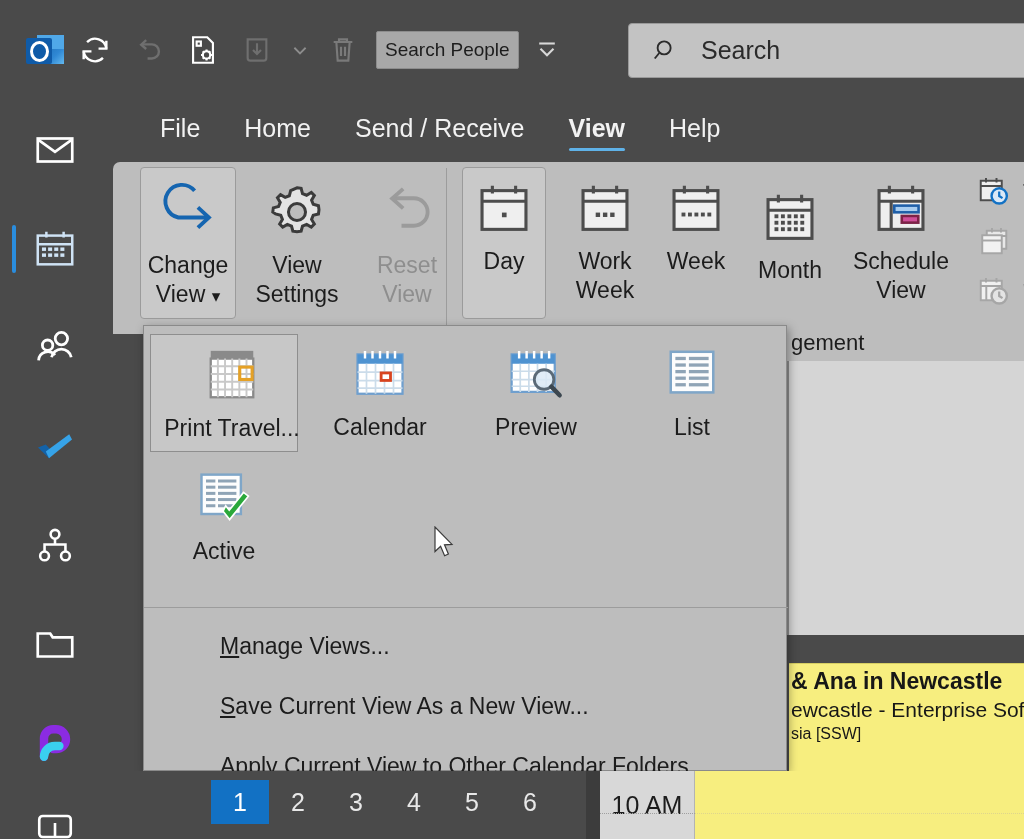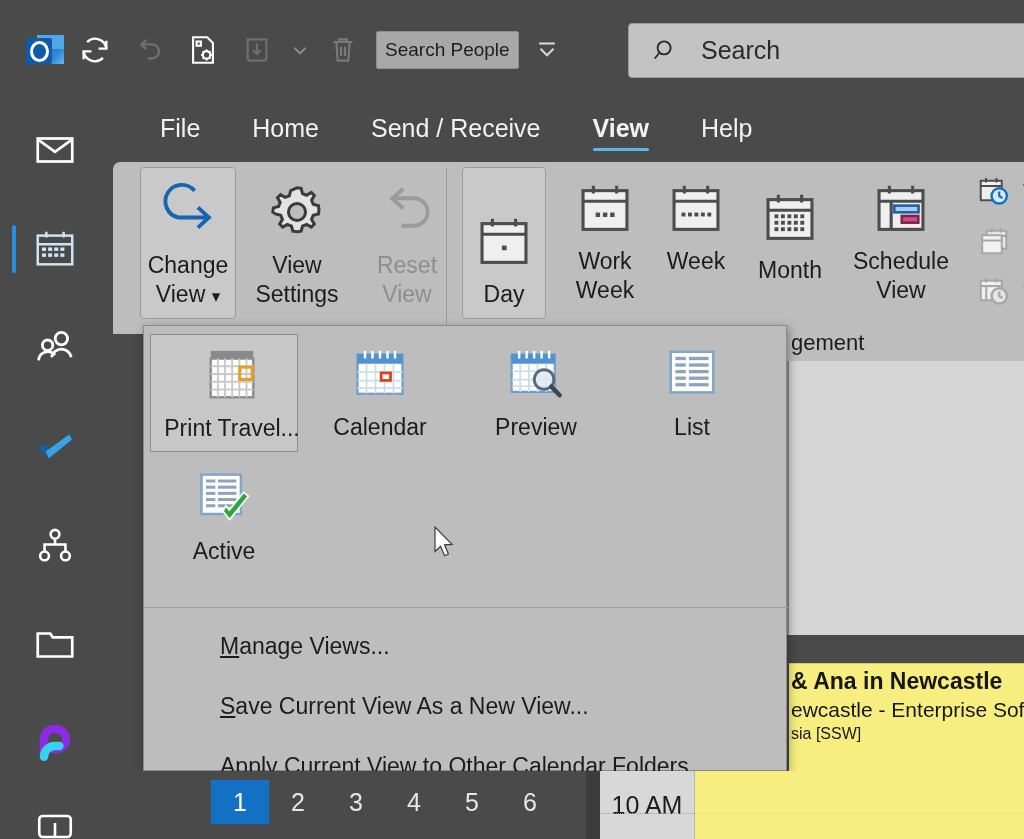--- a/index.html
+++ b/index.html
@@ -48,21 +48,21 @@
   .searchbox {
     position: absolute; left: 628px; top: 23px; width: 420px; height: 55px;
     background: #c3c3c3; border: 1px solid #9a9a9a; border-radius: 4px;
     display: flex; align-items: center; padding-left: 22px; gap: 20px;
   }
   .searchbox .ph { font-size: 25px; color: #2b2b2b; }
 
   
   .tabs {
     position: absolute; left: 0; top: 100px; width: 1024px; height: 62px;
-    background: #4a4a4a; display: flex; align-items: center; padding-left: 140px; gap: 12px;
+    background: #4a4a4a; display: flex; align-items: center; padding-left: 140px; gap: 4px;
   }
   .tab {
     position: relative; color: #f2f2f2; font-size: 25px; padding: 4px 20px 10px 20px;
     white-space: nowrap;
   }
   .tab.active { font-weight: bold; }
   .tab.active::after {
     content: ""; position: absolute; left: 20px; right: 20px; bottom: 2px;
     height: 3px; background: #5fb2e8; border-radius: 2px;
   }
@@ -387,21 +387,21 @@
               <path d="M10.6 3.6 6.6 7.1l4 3.6"></path>
           </svg>
         </span>
         <span class="lbl">Reset</span>
         <span class="lbl" style="margin-top:-4px;">View</span>
       </div>
 
       <div class="rib-sep" style="left:333px; top:6px; height:160px;"></div>
 
       <div class="btn-frame" style="left:349px; top:5px; width:84px; height:152px;"></div>
-      <div class="big-btn" style="left:349px; top:5px; width:84px;margin-top:33px;">
+      <div class="big-btn" style="left:349px; top:5px; width:84px;">
         <span>
           <svg class="ico" width="62" height="62" viewBox="0 0 24 24">
             <rect x="3.5" y="4.5" width="17" height="15" fill="#efefef" stroke="#4d4d4d" stroke-width="1.2"></rect>
             <path d="M3.5 8.6h17" stroke="#4d4d4d" stroke-width="1.2"></path>
             <path d="M7.5 2.6v3M16.5 2.6v3" stroke="#4d4d4d" stroke-width="1.2"></path>
             <rect x="11.2" y="13" width="1.8" height="1.8" fill="#4d4d4d"></rect>
           </svg>
         </span>
         <span class="lbl">Day</span>
       </div>

